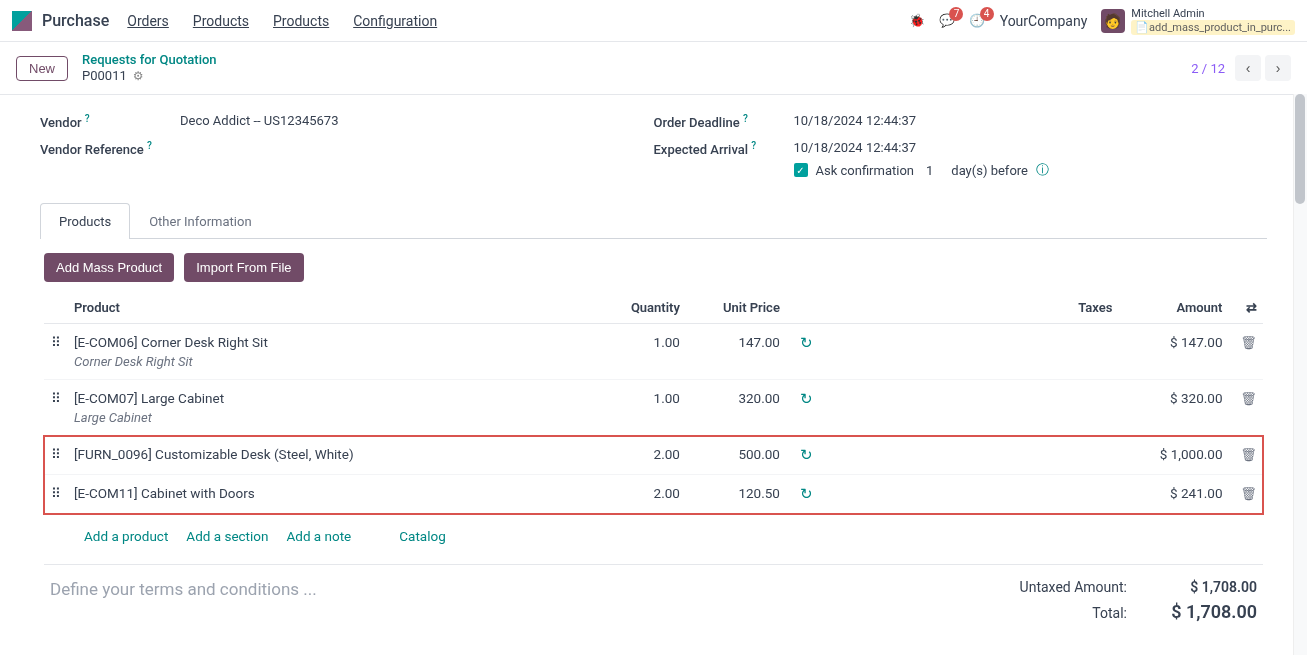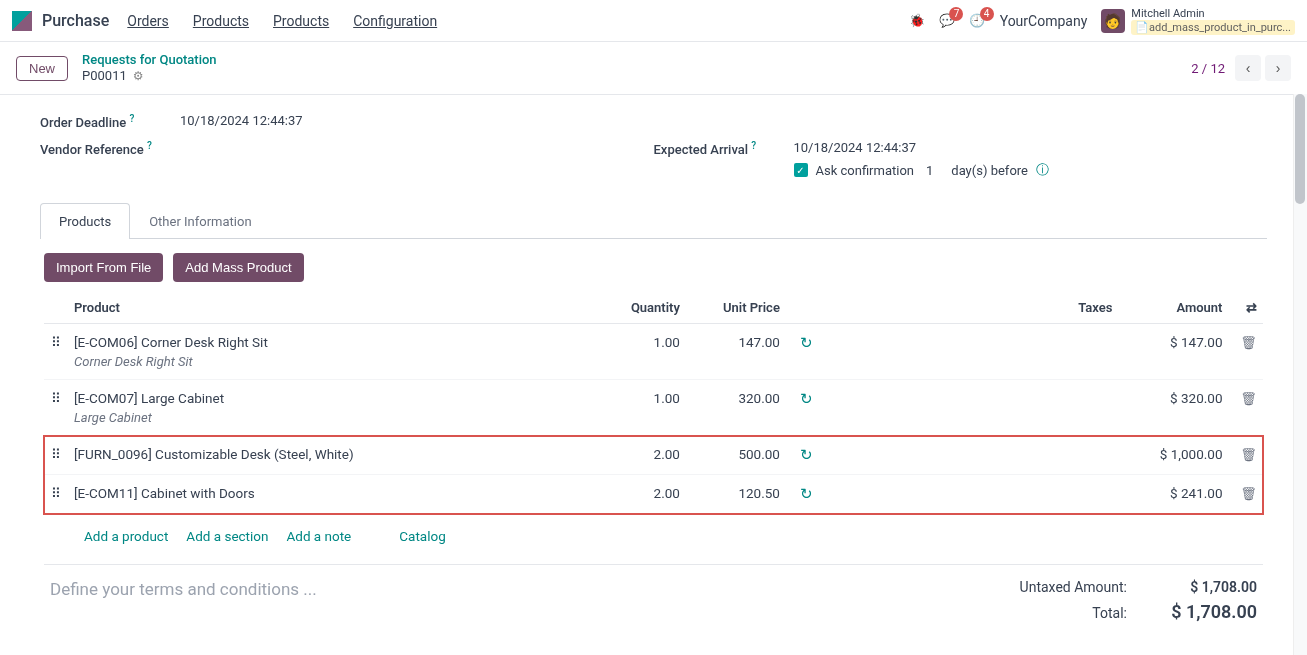--- a/index.html
+++ b/index.html
@@ -19,21 +19,21 @@
   .user-text { display: flex; flex-direction: column; font-size: 11px; line-height: 13px; }
   .user-badge { background: #fef3c7; padding: 1px 4px; border-radius: 3px; font-size: 11px; color: #5f5f5f; max-width: 170px; overflow: hidden; white-space: nowrap; text-overflow: ellipsis; text-align: center; }
   
   .breadcrumb-bar { display: flex; align-items: center; padding: 10px 16px; border-bottom: 1px solid #e5e7eb; }
   .new-btn { border: 1px solid #714b67; color: #714b67; background: #fff; padding: 4px 12px; border-radius: 4px; font-size: 13px; cursor: pointer; margin-right: 14px; }
   .breadcrumb { display: flex; flex-direction: column; font-size: 13px; line-height: 16px; }
   .breadcrumb-link { color: #008784; font-weight: 500; cursor: pointer; }
   .breadcrumb-current { color: #374151; display: flex; align-items: center; gap: 6px; }
   .gear { color: #888; font-size: 12px; cursor: pointer; }
   .pager { margin-left: auto; display: flex; align-items: center; gap: 10px; }
-  .pager-text { color: #701a75; font-size: 13px; }
+  .pager-text { color: #8b5cf6; font-size: 13px; }
   .pager-btns { display: flex; gap: 4px; }
   .pager-btn { width: 26px; height: 26px; border: none; background: #f3f4f6; border-radius: 4px; cursor: pointer; display: flex; align-items: center; justify-content: center; font-size: 14px; color: #555; }
   
   .form-wrap { padding: 18px 16px 12px 16px; }
   .form-body { padding: 0 24px; }
   .field-row { display: flex; margin-bottom: 10px; }
   .field-col { display: flex; flex: 1; }
   .field-label { width: 140px; font-weight: 500; color: #374151; }
   .field-label .help { color: #008784; font-size: 10px; vertical-align: super; cursor: help; }
   .field-value { color: #374151; }
@@ -123,20 +123,24 @@
       <button class="pager-btn">‹</button>
       <button class="pager-btn">›</button>
     </div>
   </div>
 </div>
 
 <div class="form-wrap">
   <div class="form-body">
     <div class="field-row">
       <div class="field-col">
+        <div class="field-label"><span>Vendor</span> <span class="help">?</span></div>
+        <div class="field-value">Deco Addict -- US12345673</div>
+      </div>
+      <div class="field-col">
         <div class="field-label"><span>Order Deadline</span> <span class="help">?</span></div>
         <div class="field-value">10/18/2024 12:44:37</div>
       </div>
     </div>
     <div class="field-row">
       <div class="field-col">
         <div class="field-label"><span>Vendor Reference</span> <span class="help">?</span></div>
         <div class="field-value"></div>
       </div>
       <div class="field-col">
@@ -154,22 +158,22 @@
       </div>
     </div>
 
     <div class="tabs">
       <div class="tab active">Products</div>
       <div class="tab">Other Information</div>
     </div>
 
     <div class="tab-content">
       <div class="action-btns">
+        <button class="btn-primary">Add Mass Product</button>
         <button class="btn-primary">Import From File</button>
-        <button class="btn-primary">Add Mass Product</button>
       </div>
 
       <table class="lines-table">
         <thead>
           <tr>
             <th style="width:24px"></th>
             <th>Product</th>
             <th class="right" style="width:90px">Quantity</th>
             <th class="right" style="width:100px">Unit Price</th>
             <th style="width:30px"></th>

